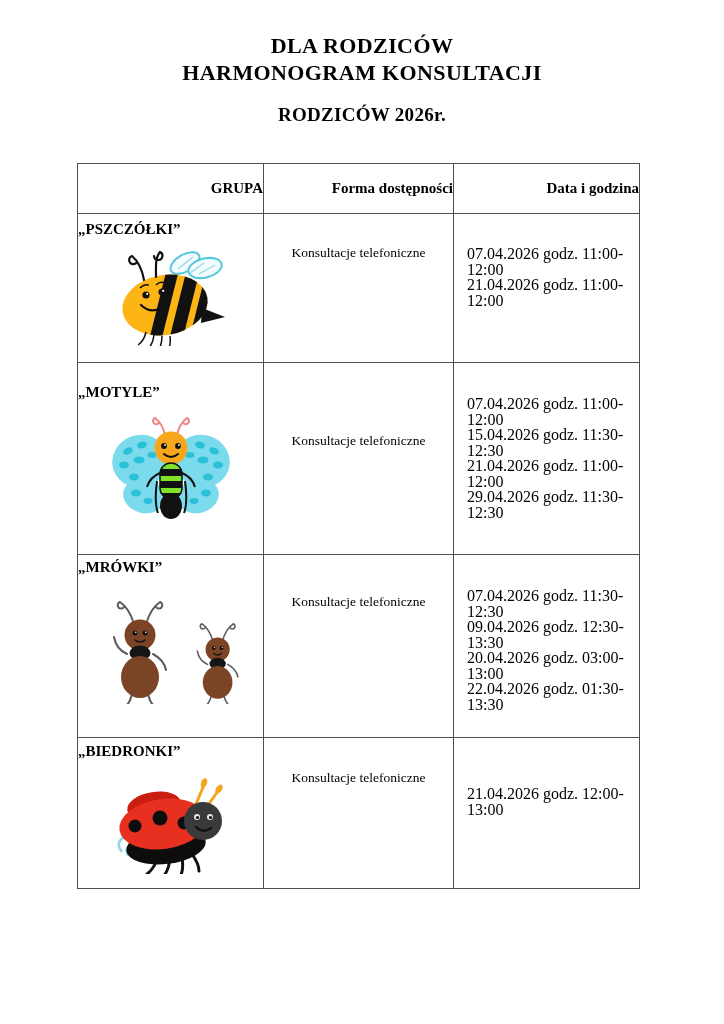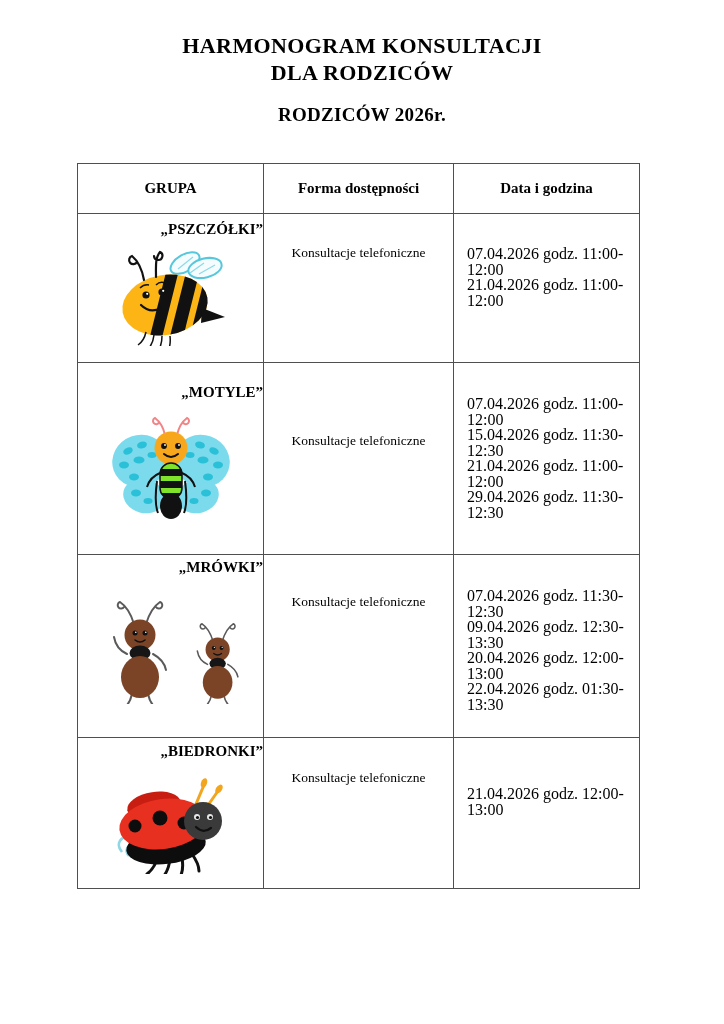--- a/index.html
+++ b/index.html
@@ -20,28 +20,28 @@
   table.schedule{
     border-collapse:collapse;table-layout:fixed;
     margin:37px 0 0 77px;width:562px;
   }
   .schedule th,.schedule td{
     border:1.5px solid #4f4f4f;padding:0;vertical-align:top;
     overflow:hidden;
   }
   .c1{width:186px;}.c2{width:190px;}.c3{width:186px;}
   .schedule th{
-    height:49px;vertical-align:middle;text-align:center;
+    height:49px;vertical-align:middle;text-align:right;
     font-weight:bold;font-size:15px;
   }
   tr.r1 td{height:148px;}
   tr.r2 td{height:191px;}
   tr.r3 td{height:182px;}
   tr.r4 td{height:150px;}
-  .group-label{text-align:right;font-weight:bold;font-size:15px;line-height:18px;}
+  .group-label{text-align:left;font-weight:bold;font-size:15px;line-height:18px;}
   .r1 .group-label{padding-top:6px;}
   .r2 .group-label{padding-top:7px;margin-top:13px;}
   .r3 .group-label{padding-top:3px;}
   .r4 .group-label{padding-top:4px;}
   .img-wrap{display:flex;justify-content:center;}
   .r1 .img-wrap{margin-top:4px;}
   .r2 .img-wrap{margin-top:8px;}
   .r3 .img-wrap{margin-top:16px;}
   .r4 .img-wrap{margin-top:8px;}
   .avail{text-align:center;font-size:13.5px;line-height:16px;}
@@ -54,22 +54,22 @@
   .r2 .dates{padding-top:33px;}
   .r3 .dates{padding-top:33px;}
   .r4 .dates{padding-top:48px;}
 </style>
 </head>
 <body>
 
 <div class="page">
 
   <div>
+    <div class="title">DLA RODZICÓW</div>
     <div class="title">HARMONOGRAM KONSULTACJI</div>
-    <div class="title">DLA RODZICÓW</div>
   </div>
   <div class="subtitle">RODZICÓW 2026r.</div>
 
   <table class="schedule">
     <colgroup>
         <col class="c1">
         <col class="c2">
         <col class="c3">
       </colgroup>
     <tbody>
@@ -230,21 +230,21 @@
           </svg>
         </div>
       </td>
       <td>
         <div class="avail">Konsultacje telefoniczne</div>
       </td>
       <td>
         <div class="dates">
           <div>07.04.2026 godz. 11:30-12:30</div>
           <div>09.04.2026 godz. 12:30-13:30</div>
-          <div>20.04.2026 godz. 12:00-13:00</div>
+          <div>20.04.2026 godz. 03:00-13:00</div>
           <div>22.04.2026 godz. 01:30-13:30</div>
         </div>
       </td>
     </tr>
 
     <tr class="r4">
       <td>
         <div class="group-label">„BIEDRONKI”</div>
         <div class="img-wrap">
           <svg width="130" height="106" viewBox="0 0 130 106">

